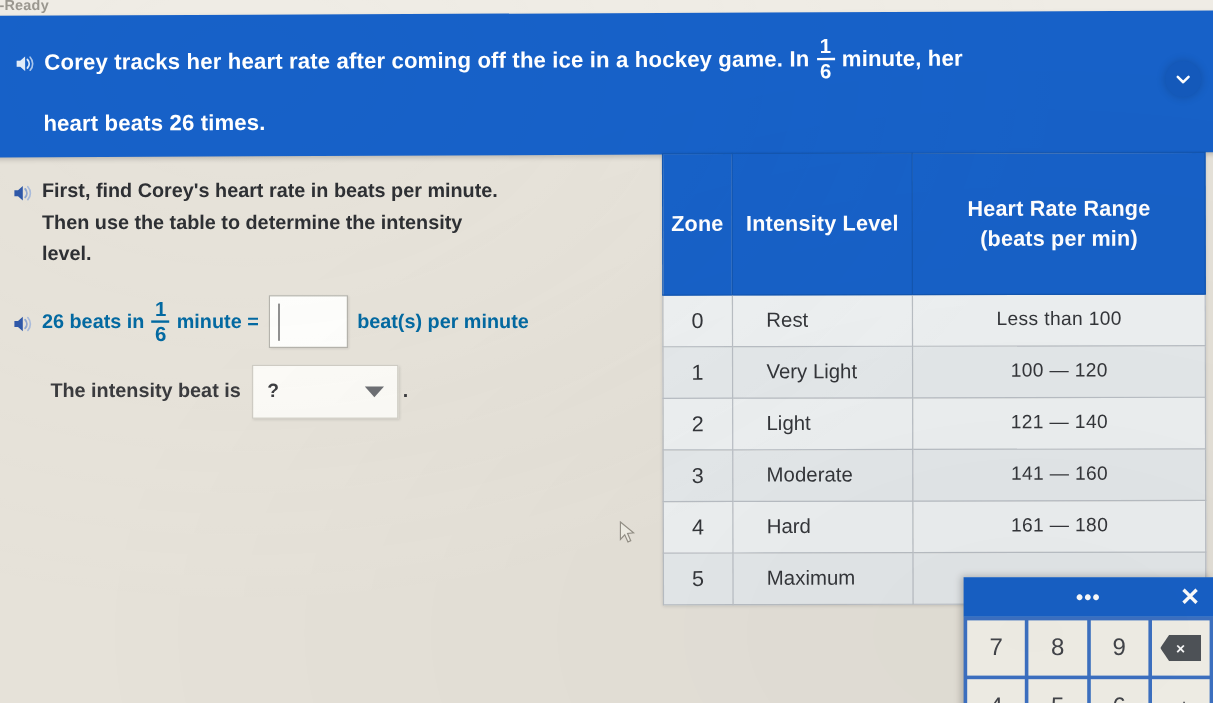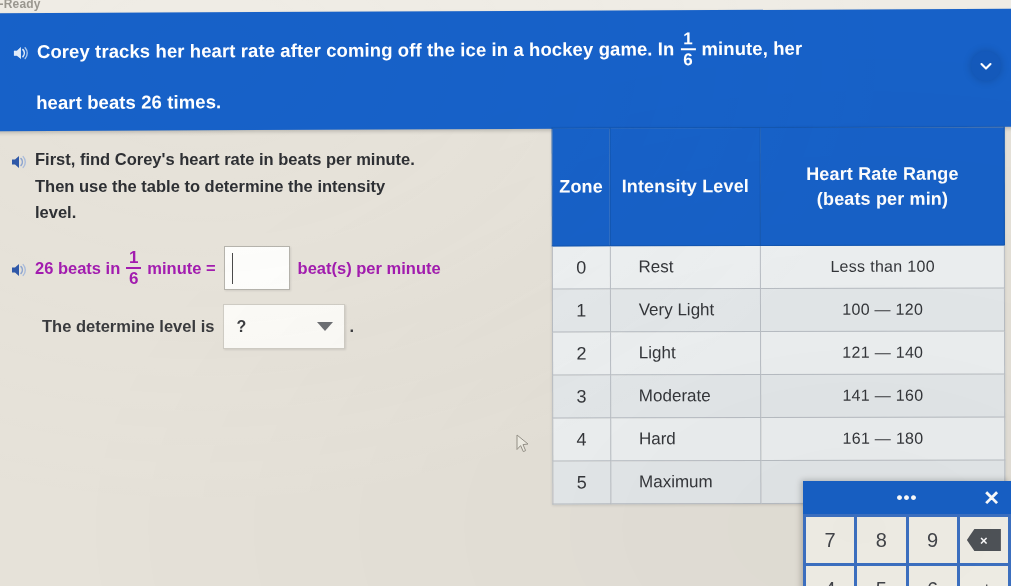--- a/index.html
+++ b/index.html
@@ -138,21 +138,21 @@
   }
   .instr .speaker { margin-top: 4px; }
   .instr-text { max-width: 380px; }
 
   .eqline {
     display: flex;
     align-items: center;
     margin-top: 20px;
     font-size: 16.5px;
     font-weight: 600;
-    color: #a21caf;
+    color: #0369a1;
     white-space: nowrap;
   }
   .eqline .speaker { margin-top: 2px; }
 
   .answer-box {
     display: inline-block;
     width: 66px;
     height: 44px;
     background: #fdfdfb;
     border: 1.6px solid #b5b3ac;
@@ -397,21 +397,21 @@
       <span class="den">6</span>
     </span>
     <span>minute =</span>
     <span class="answer-box" placeholder="">
       <span class="caret"></span>
     </span>
     <span>beat(s) per minute</span>
   </div>
 
   <div class="dropline">
-    <span>The determine level is</span>
+    <span>The intensity beat is</span>
     <span class="dropdown">
       <span>?</span>
       <span class="caret-down"></span>
     </span>
     <span class="period">.</span>
   </div>
 
 </div>
 
 <div class="mouse-cursor">

